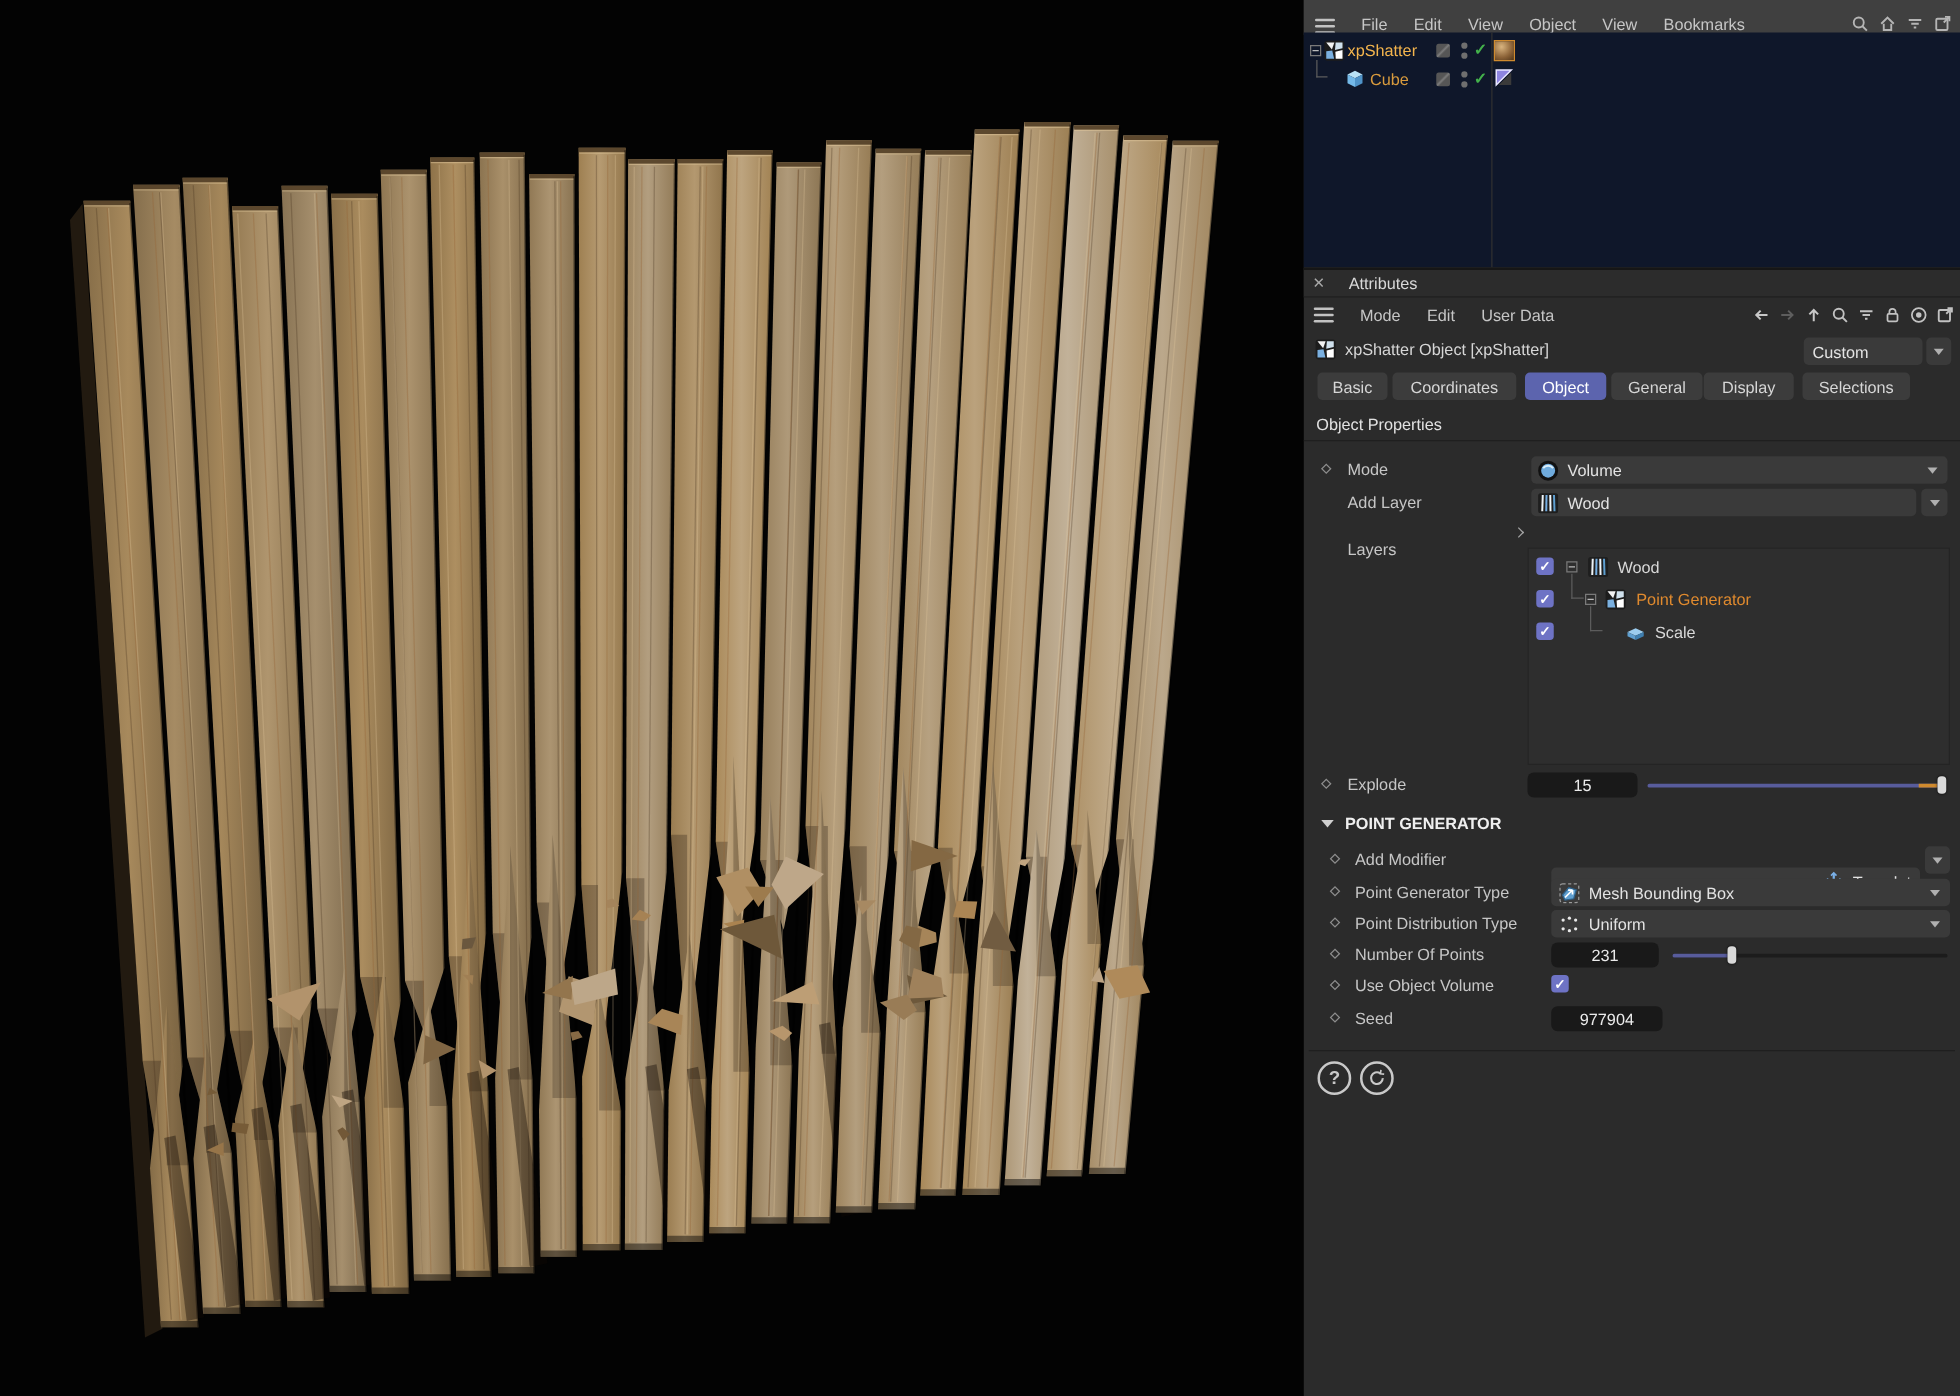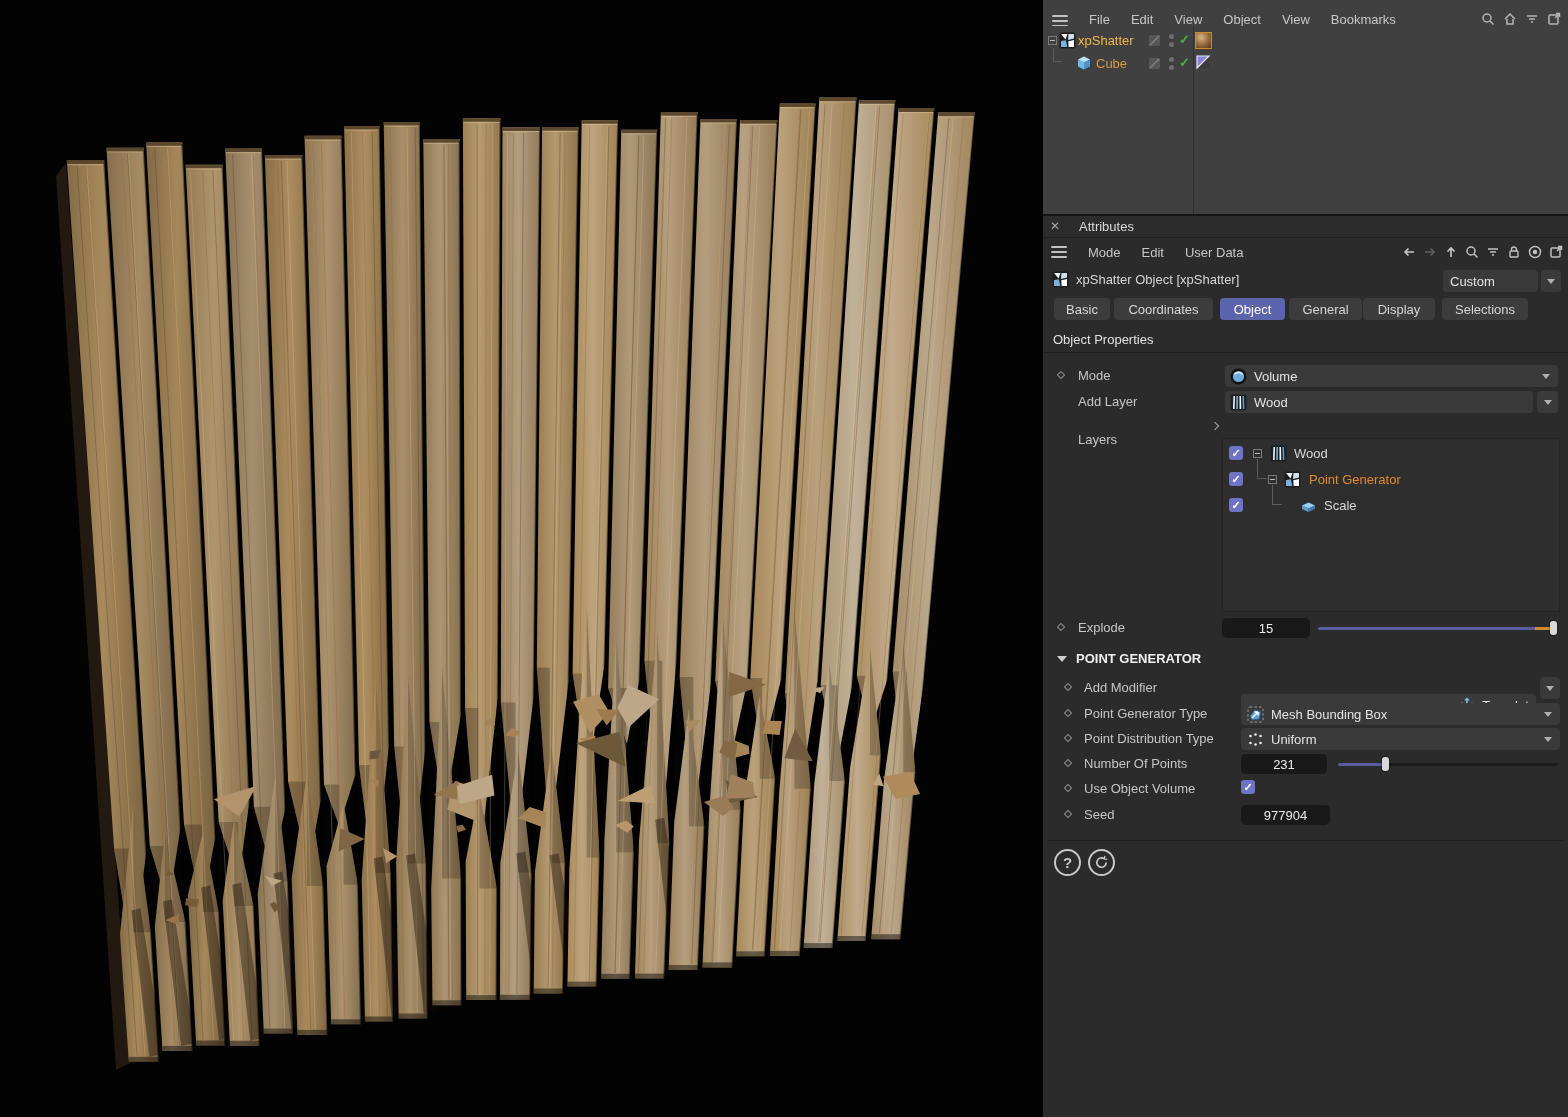--- a/index.html
+++ b/index.html
@@ -16,21 +16,21 @@
 
   
   #menubar { left:0; top:0; width:525px; height:28px; background:#404040; border-bottom:1px solid #121212; display:flex; align-items:flex-end; }
   .hamburger { width:16px; display:flex; flex-direction:column; gap:3px; margin:0 0 0 9px; }
   .hamburger i { display:block; height:2px; background:#c2c2c2; border-radius:1px; }
   #menubar .mitem { color:#c6c6c6; margin-left:21px; cursor:default; }
   #menubar .micons { margin-left:auto; display:flex; gap:6px; align-items:center; padding-right:6px; }
   .icon16 { width:16px; height:16px; display:inline-block; }
 
   
-  #om { left:0; top:26px; width:525px; height:188px; background:#404040; }
+  #om { left:0; top:26px; width:525px; height:188px; background:#0f172a; }
   #om .divider { left:150px; top:0; width:1px; height:188px; background:#313131; }
   .omrow { left:0; height:22px; width:525px; }
   .omlabel { font-size:13px; }
   .expbox { width:9px; height:9px; border:1px solid #7a7a7a; position:absolute; }
   .expbox::after { content:""; position:absolute; left:1px; right:1px; top:3px; height:1px; background:#bbb; }
   .elbow { position:absolute; border-left:1px solid #5c5c5c; border-bottom:1px solid #5c5c5c; }
   .graysq { width:11px; height:11px; border-radius:2px; background:linear-gradient(135deg,#565656 40%,#7d7d7d 50%,#565656 60%); }
   .dots2 { width:5px; }
   .dots2 i { display:block; width:5px; height:5px; border-radius:50%; background:#6f6f6f; margin-bottom:3px; }
   .gcheck { color:#43b14b; font-weight:bold; font-size:13px; }

